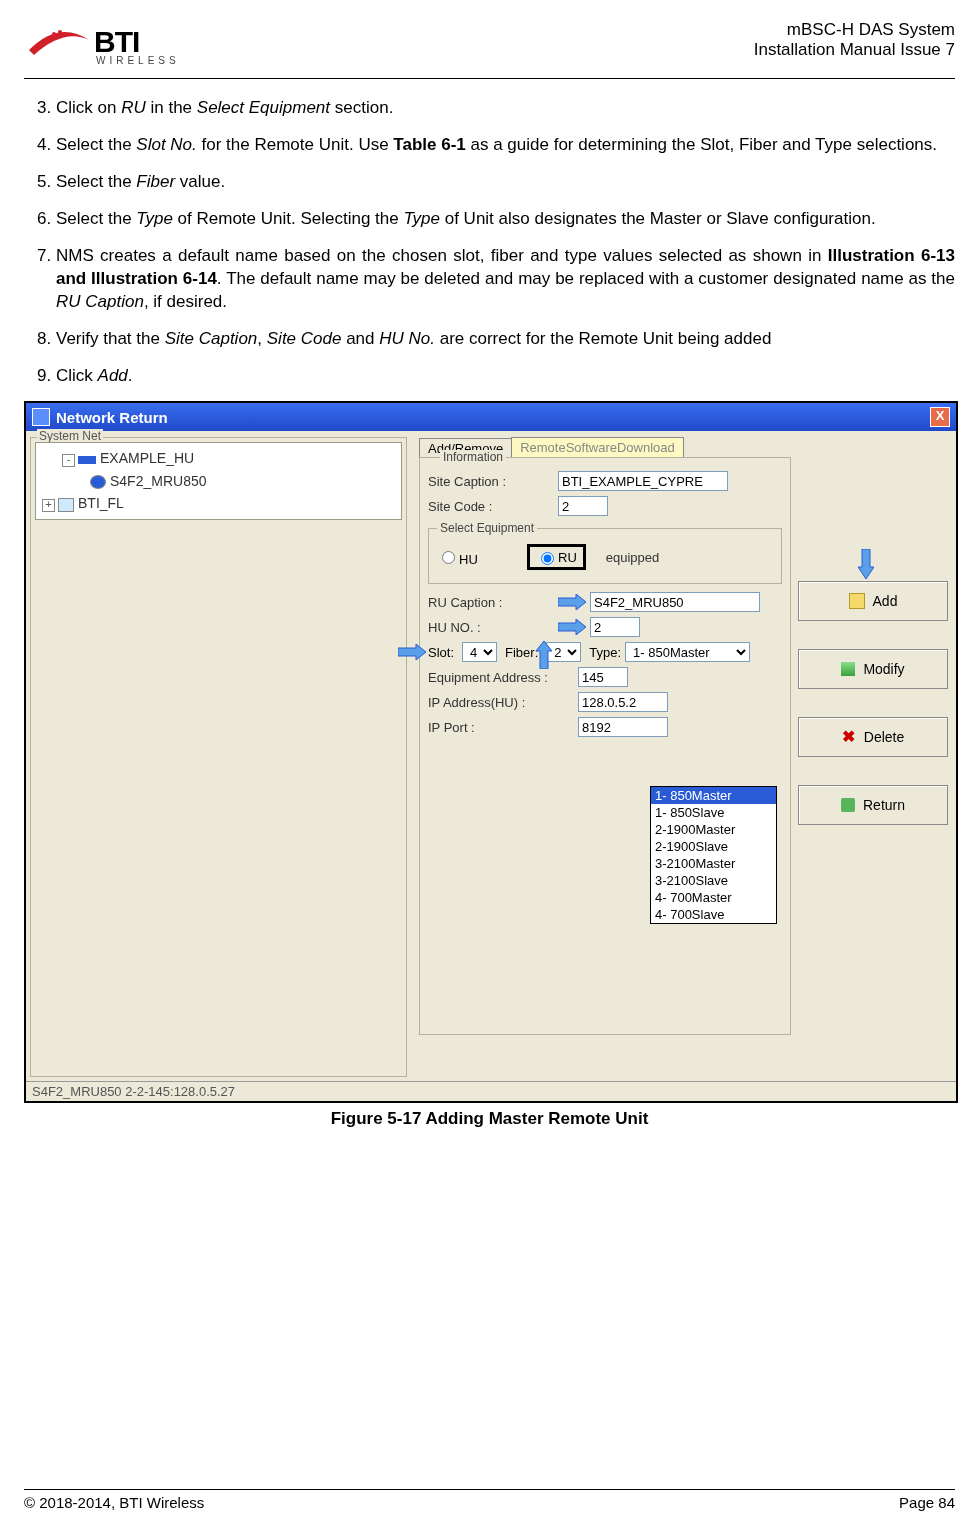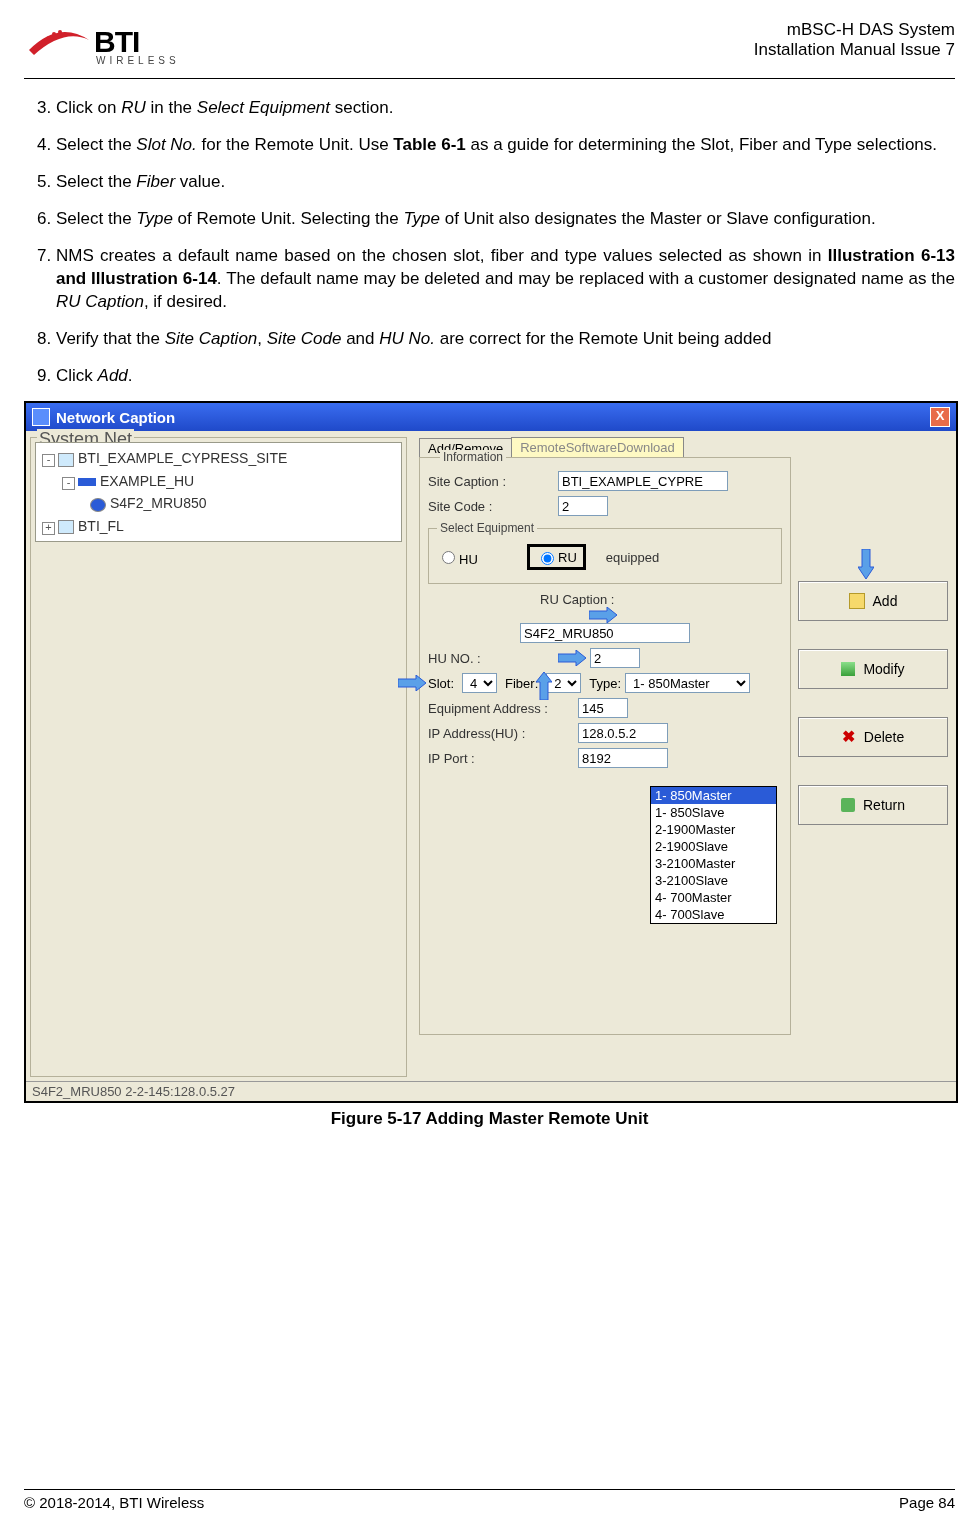--- a/index.html
+++ b/index.html
@@ -101,21 +101,21 @@
     background:#fff;
     border:1px solid #9a9a8a;
     margin:4px;
     position:relative;
     font-size:14px;
   }
   .fieldset-label {
     position:absolute;
     top:-9px;left:6px;
     background:#ece9d8;
-    font-size:18px;
+    font-size:12px;
     padding:0 2px;
     color:#555;
   }
   .left-outer {
     position:relative;
     border:1px solid #b5b19a;
     margin:6px 4px 4px 4px;
     flex:0 0 365px;
   }
   .tree {
@@ -267,31 +267,30 @@
     <li><span>Select the </span><span class="i">Type</span><span> of Remote Unit. Selecting the </span><span class="i">Type</span><span> of Unit also designates the Master or Slave configuration.</span></li>
     <li><span>NMS creates a default name based on the chosen slot, fiber and type values selected as shown in </span><span class="b">Illustration 6-13 and Illustration 6-14</span><span>. The default name may be deleted and may be replaced with a customer designated name as the </span><span class="i">RU Caption</span><span>, if desired.</span></li>
     <li><span>Verify that the </span><span class="i">Site Caption</span><span>, </span><span class="i">Site Code</span><span> and </span><span class="i">HU No.</span><span> are correct for the Remote Unit being added</span></li>
     <li><span>Click </span><span class="i">Add</span><span>.</span></li>
   </ol>
 
   <div class="win-wrap">
     <div class="titlebar">
       <div class="tb-left">
         <span class="tb-icon"></span>
-        <span>Network Caption</span>
+        <span>Network Return</span>
       </div>
       <div class="close-btn">X</div>
     </div>
     <div class="win-body">
 
       <div class="left-outer">
         <span class="fieldset-label">System Net</span>
         <div class="left-panel">
           <div class="tree">
-            <div class="tree-row"><span class="tree-toggle">-</span><span class="tree-icon pc"></span><span>BTI_EXAMPLE_CYPRESS_SITE</span></div>
             <div class="tree-row" style="padding-left:20px;"><span class="tree-toggle">-</span><span style="display:inline-block;width:18px;height:8px;background:#2a5bd7;margin-right:4px;vertical-align:middle;"></span><span>EXAMPLE_HU</span></div>
             <div class="tree-row" style="padding-left:48px;"><span class="tree-icon blue"></span><span>S4F2_MRU850</span></div>
             <div class="tree-row"><span class="tree-toggle">+</span><span class="tree-icon pc"></span><span>BTI_FL</span></div>
           </div>
         </div>
       </div>
 
       <div class="right-panel">
         <div class="tabs">
           <div class="tab active">Add/Remove</div>
@@ -315,21 +314,21 @@
             <div class="row">
               <span style="width:90px;"><input type="radio" class="radio" style=""><span>HU</span></span>
               <span class="highlight-box">
                   <input type="radio" class="radio" checked="" style="">
                   <span>RU</span>
                 </span>
               <span class="equipped">equipped</span>
             </div>
           </div>
 
-          <div class="row" style="position:relative;flex-direction:column;">
+          <div class="row" style="position:relative;">
             <label>RU Caption :</label>
             <svg width="28" height="16" style="margin-right:4px;">
                 <polygon class="arrow" points="0,4 18,4 18,0 28,8 18,16 18,12 0,12"></polygon>
               </svg>
             <input class="inp w1" value="S4F2_MRU850" style="">
           </div>
           <div class="row">
             <label>HU NO. :</label>
             <svg width="28" height="16" style="margin-right:4px;">
                 <polygon class="arrow" points="0,4 18,4 18,0 28,8 18,16 18,12 0,12"></polygon>

